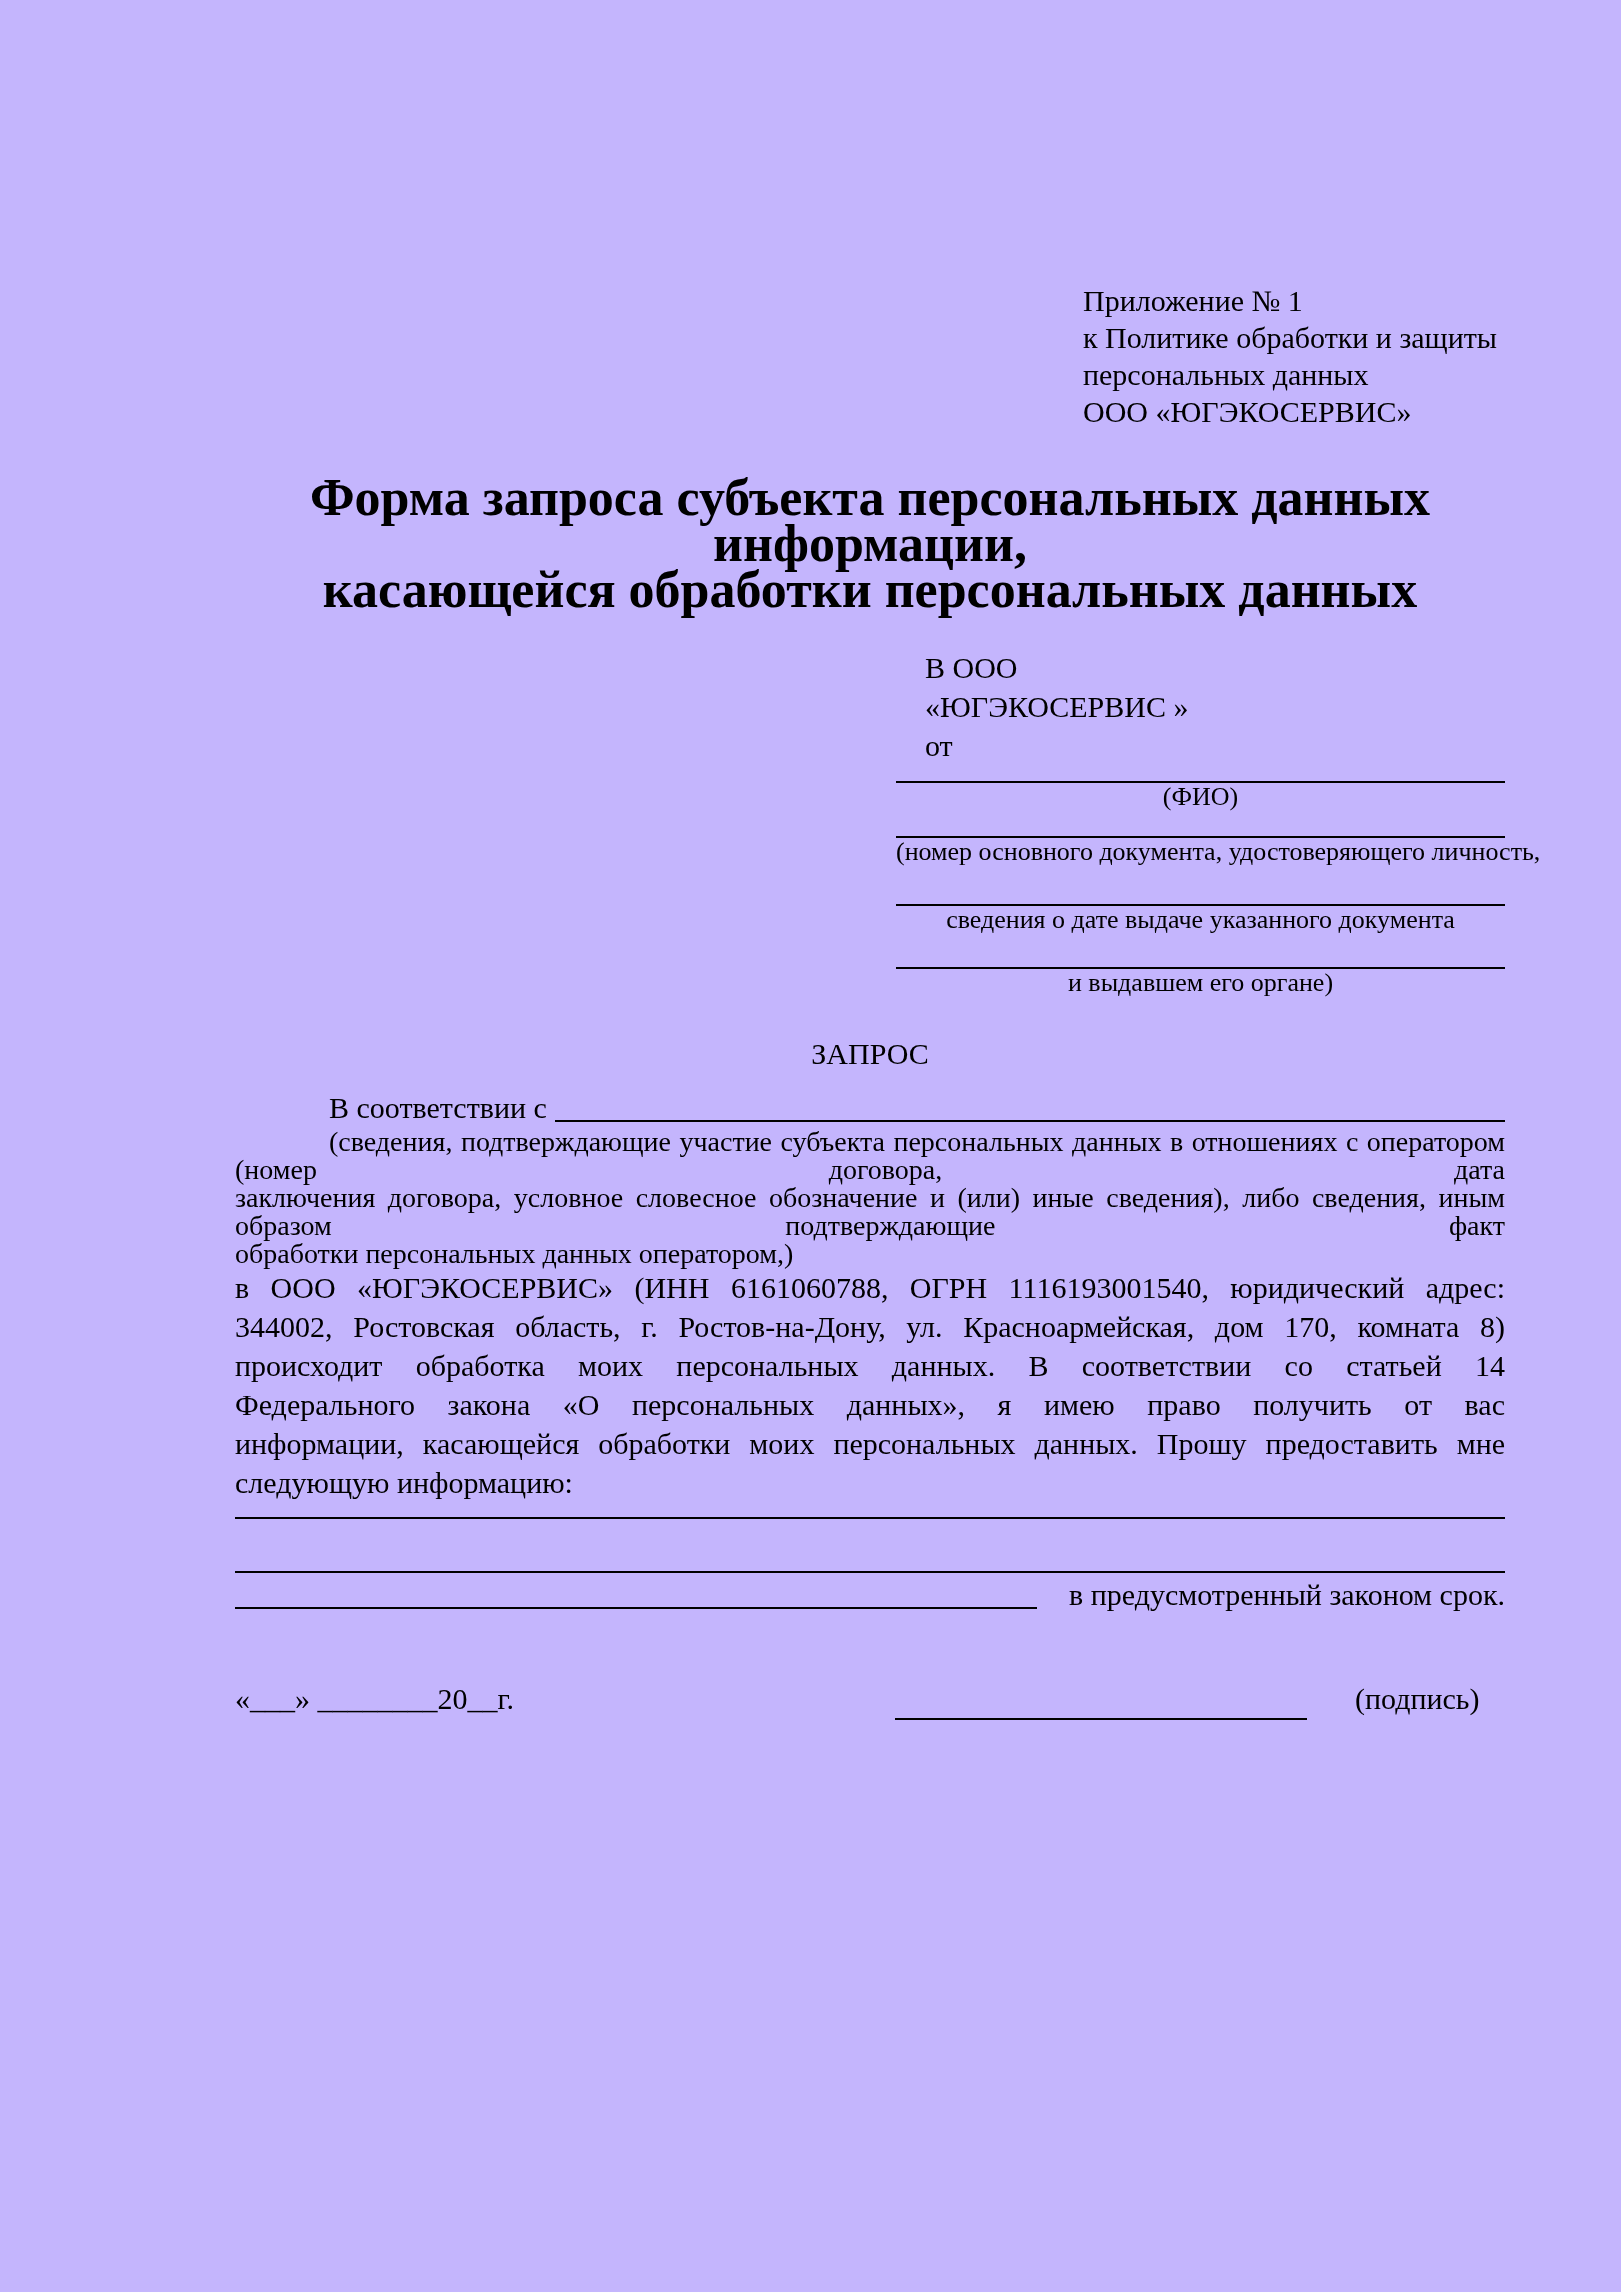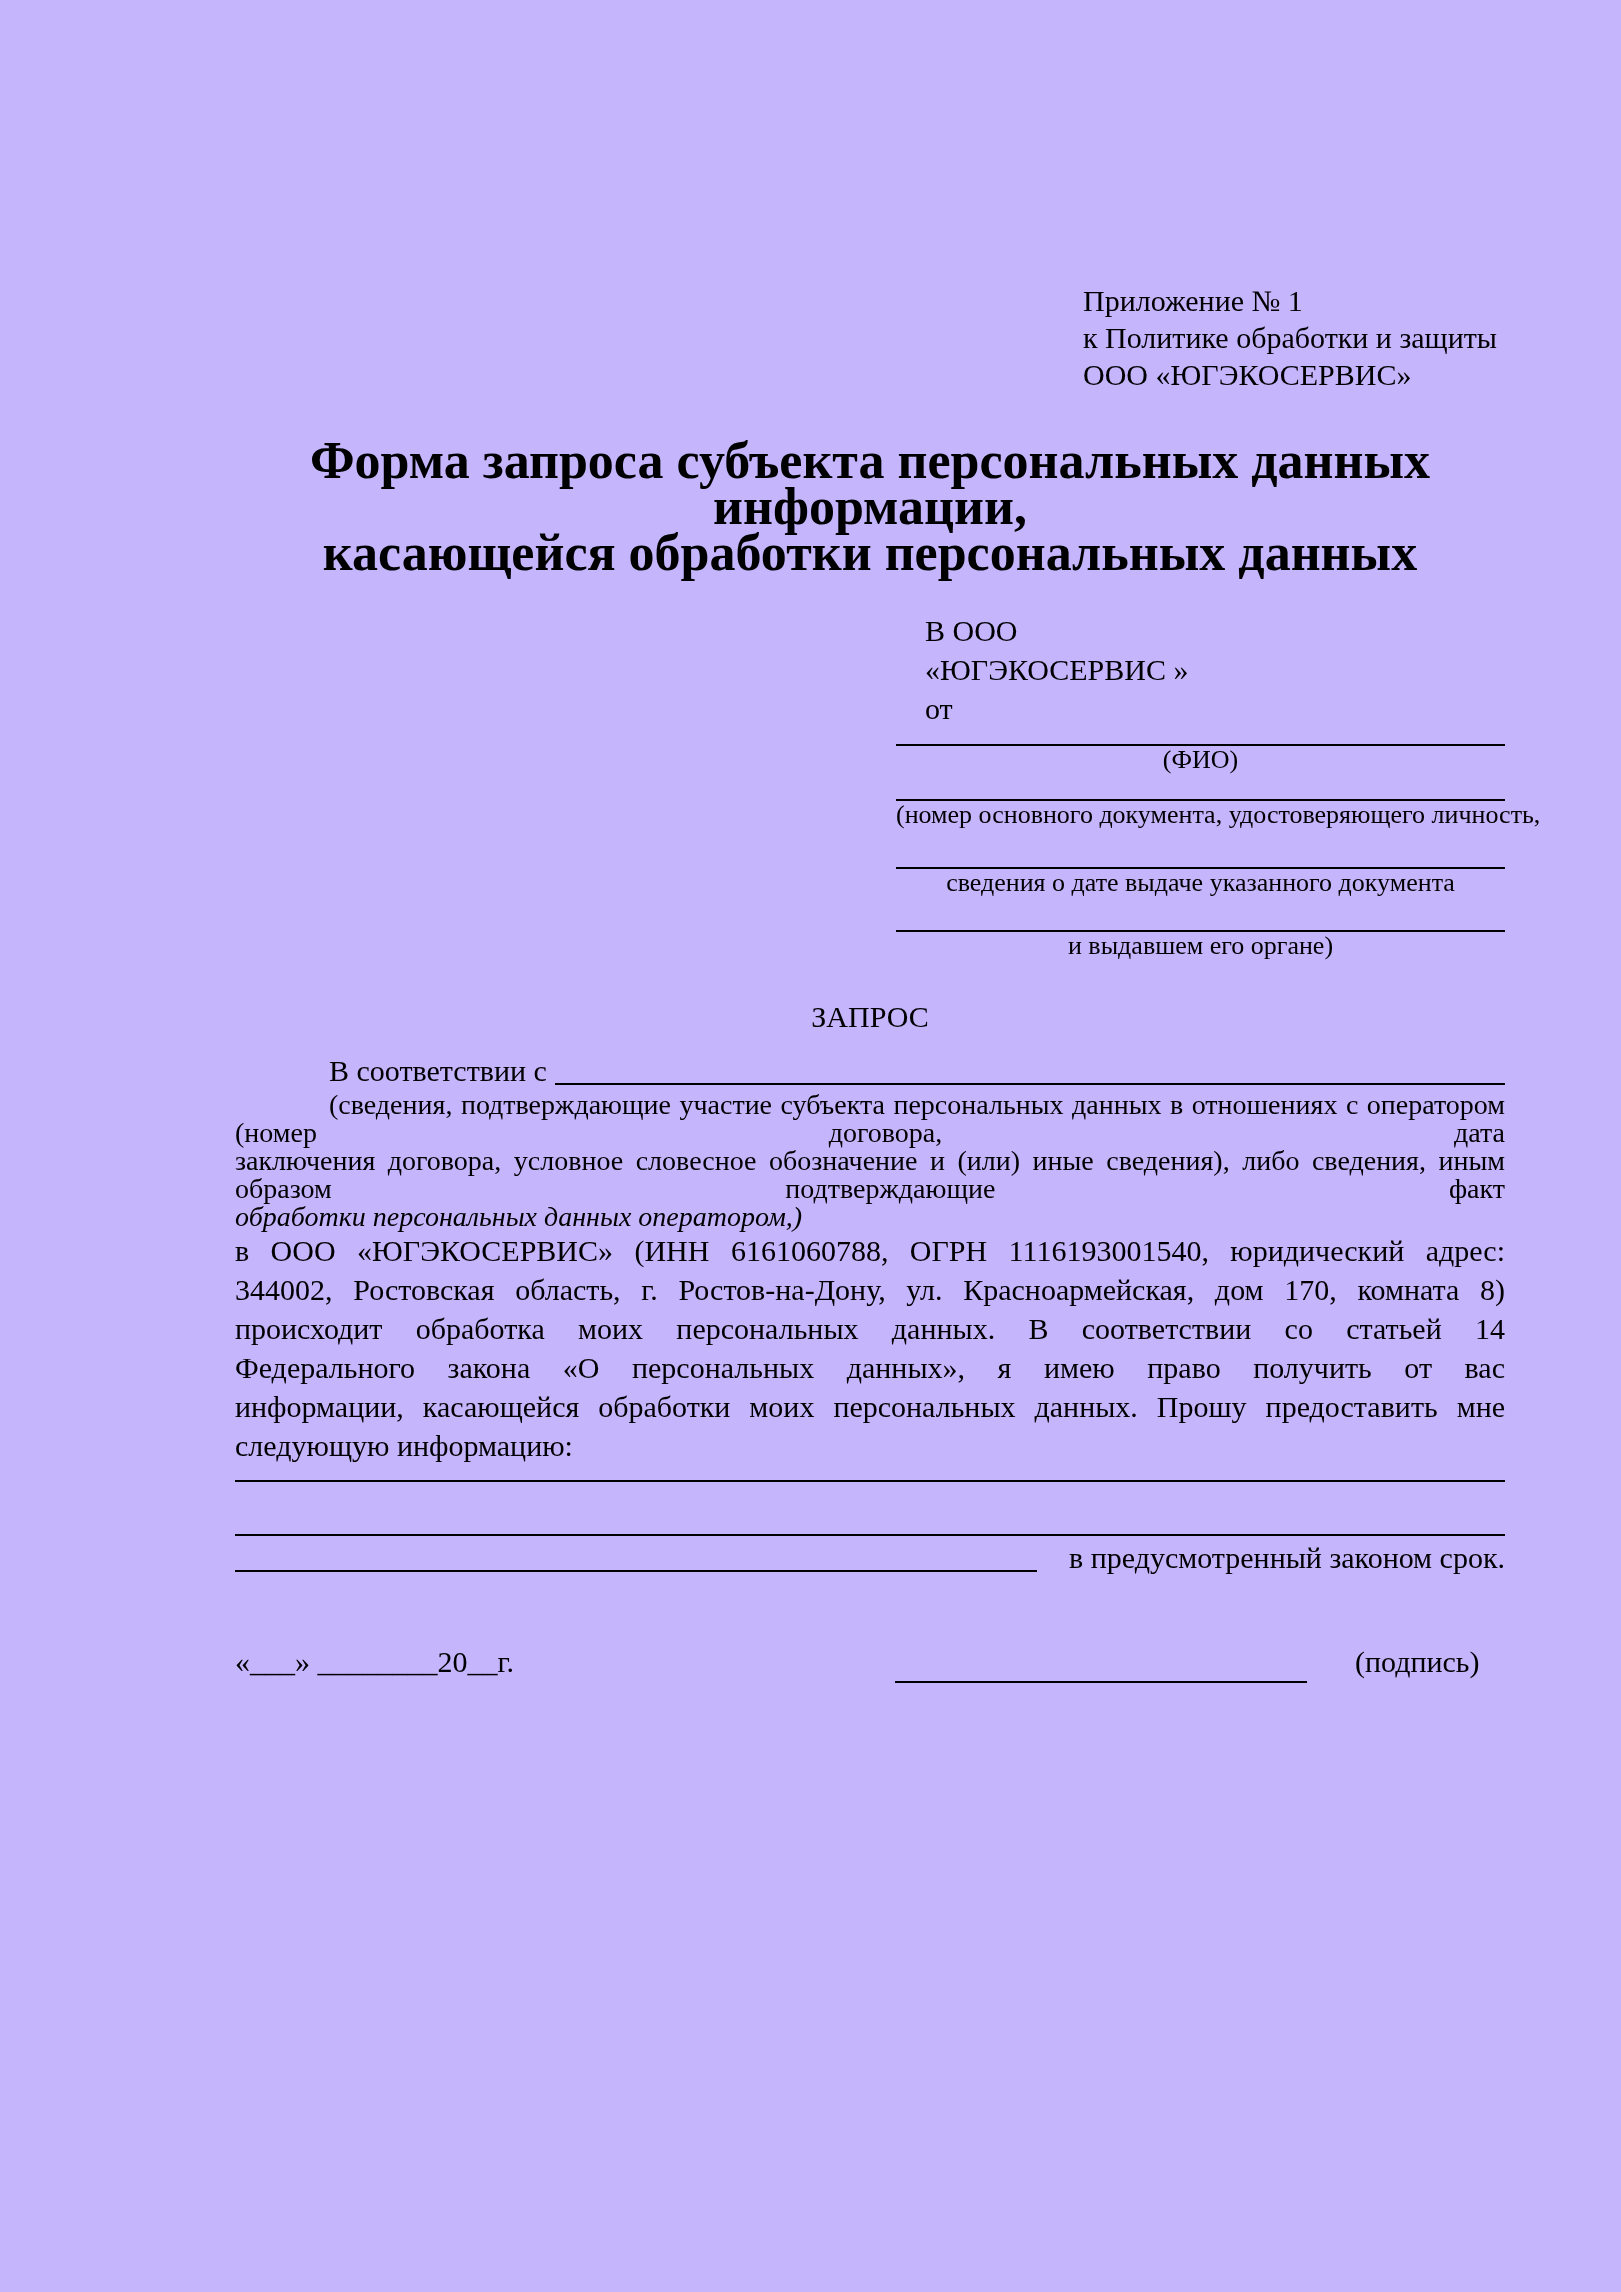--- a/index.html
+++ b/index.html
@@ -46,21 +46,21 @@
 
   .zapros { text-align: center; margin-top: 37px; }
 
   .intro { margin-top: 13.7px; display: flex; line-height: 41px; }
   .intro-prefix { padding-left: 94px; white-space: nowrap; }
   .intro-fill { flex: 1; border-bottom: 2.9px solid #000; margin-bottom: 5.9px; margin-left: 7.8px; }
 
   .footnote { font-size: 28px; line-height: 28px; }
   .fn-line { text-align: justify; text-align-last: justify; }
   .fn-first { text-indent: 94px; }
-  .fn-last { text-align: right; text-align-last: left; font-style: italic; }
+  .fn-last { text-align: right; text-align-last: left; }
 
   .body-par { }
   .jline { text-align: justify; text-align-last: justify; }
   .jlast { text-align: left; text-align-last: left; }
 
   .fill-line-1 { margin-top: 15.7px; border-bottom: 2.9px solid #000; height: 0; }
   .fill-line-2 { margin-top: 52px; border-bottom: 2.9px solid #000; height: 0; }
 
   .reply-line {
     line-height: 43px;
@@ -87,20 +87,21 @@
   .sig-cap { white-space: nowrap; }
 </style>
 </head>
 <body>
 
 <div class="page">
 
   <div class="appendix">
     <div>Приложение № 1</div>
     <div>к Политике обработки и защиты</div>
+    <div>персональных данных</div>
     <div>ООО «ЮГЭКОСЕРВИС»</div>
   </div>
 
   <div class="doc-title">
     <div>Форма запроса субъекта персональных данных информации,</div>
     <div>касающейся обработки персональных данных</div>
   </div>
 
   <div class="addressee">
     <div class="txt">В ООО</div>

